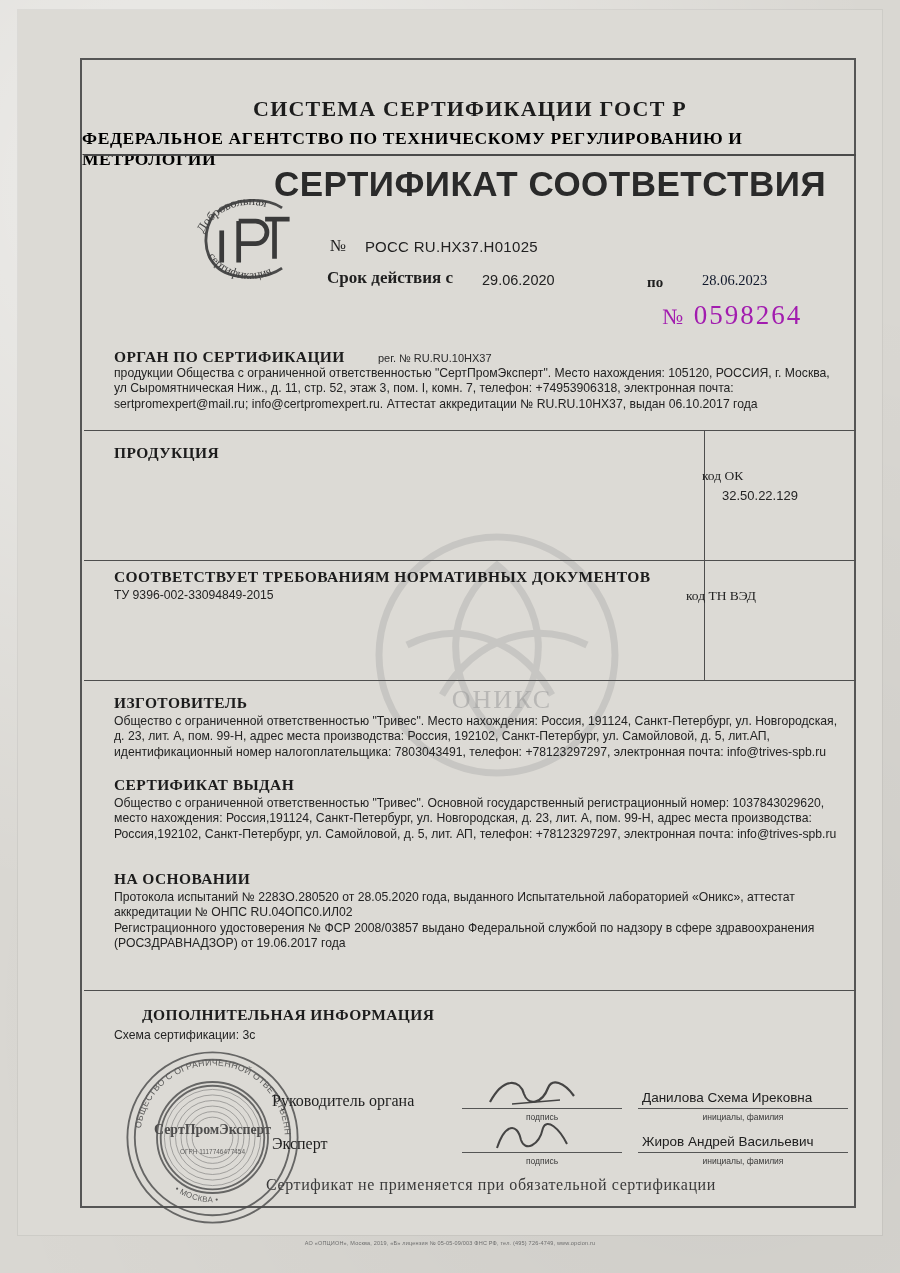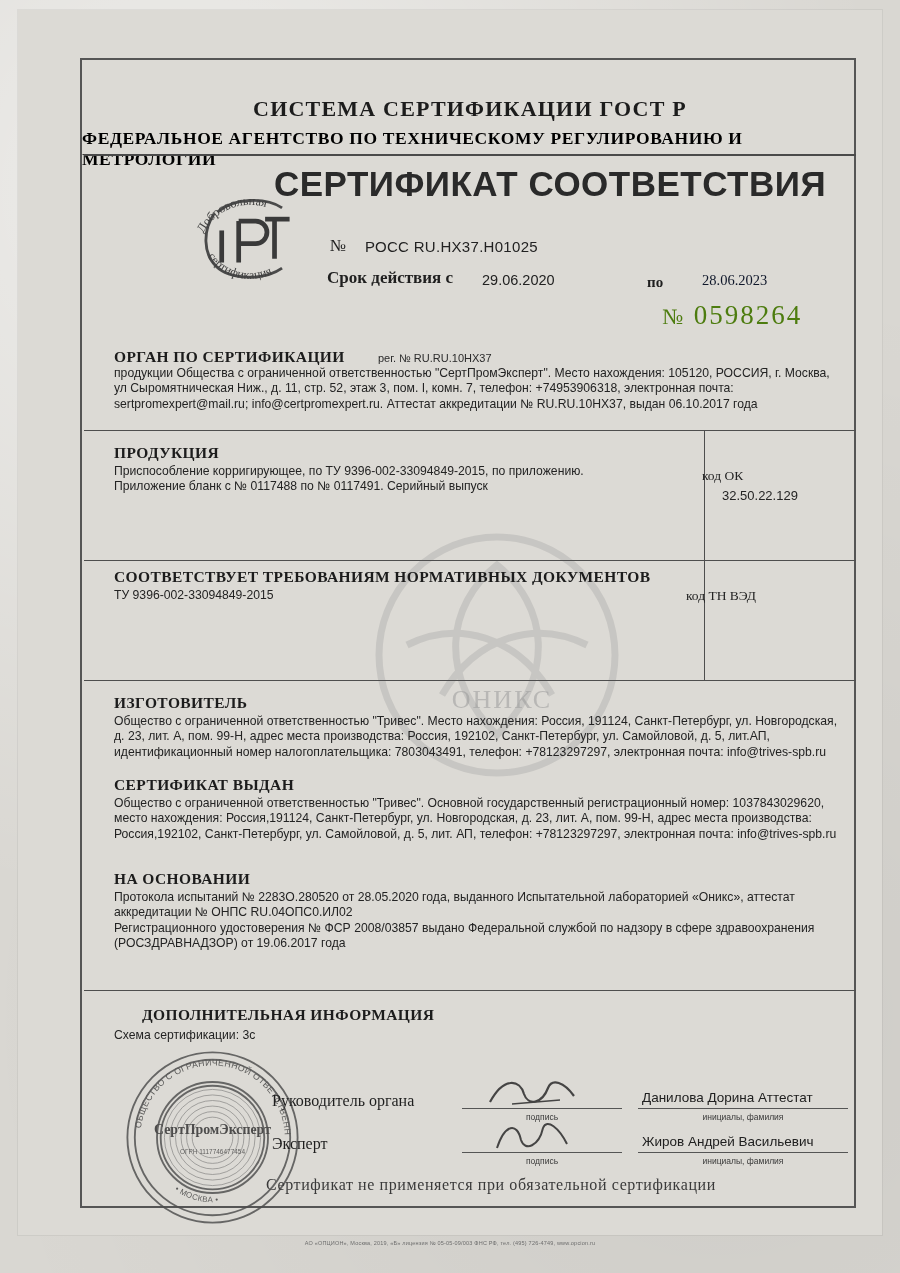--- a/index.html
+++ b/index.html
@@ -157,21 +157,21 @@
     left: 620px; top: 212px;
     font-family: Liberation Serif, serif;
     font-size: 14.5px;
     color: #0f172a;
   }
   .blank-no {
     position: absolute;
     left: 580px; top: 240px;
     font-family: "Liberation Serif", serif;
     font-size: 27px;
-    color: #4d7c0f;
+    color: #a21caf;
     letter-spacing: 2px;
   }
   .blank-no .nsym { font-size: 22px; }
 
   
   .sec-h {
     position: absolute;
     font-family: "Liberation Serif", serif;
     font-weight: bold;
     font-size: 15.5px;
@@ -328,22 +328,20 @@
           <span>0598264</span>
         </div>
 
         <div class="sec-h" style="left:32px; top:288px;">ОРГАН ПО СЕРТИФИКАЦИИ</div>
         <div class="small-t" style="left:296px; top:292px; font-size:11px;">рег. № RU.RU.10НХ37</div>
         <div class="body-t" style="left:32px; top:306px; width:716px;">продукции Общества с ограниченной ответственностью "СертПромЭксперт". Место нахождения: 105120, РОССИЯ, г. Москва, ул Сыромятническая Ниж., д. 11, стр. 52, этаж 3, пом. I, комн. 7, телефон: +74953906318, электронная почта: sertpromexpert@mail.ru; info@certpromexpert.ru. Аттестат аккредитации № RU.RU.10НХ37, выдан 06.10.2017 года</div>
 
         <div class="hline" style="left:2px; top:370px; width:772px;"></div>
 
         <div class="sec-h" style="left:32px; top:384px;">ПРОДУКЦИЯ</div>
-        <div class="body-t" style="left:32px; top:404px; width:590px; white-space:pre-line;">Приспособление корригирующее, по ТУ 9396-002-33094849-2015, по приложению.
-Приложение бланк с № 0117488 по № 0117491. Серийный выпуск</div>
 
         <div class="hline" style="left:2px; top:500px; width:772px;"></div>
 
         <div class="sec-h" style="left:32px; top:508px;">СООТВЕТСТВУЕТ ТРЕБОВАНИЯМ НОРМАТИВНЫХ ДОКУМЕНТОВ</div>
         <div class="body-t" style="left:32px; top:528px; width:590px;">ТУ 9396-002-33094849-2015</div>
 
         <div class="hline" style="left:2px; top:620px; width:772px;"></div>
 
         <div class="vline" style="left:622px; top:370px; height:250px;"></div>
         <div class="hline" style="left:622px; top:500px; width:152px;"></div>
@@ -396,21 +394,21 @@
           <text x="100" y="118" text-anchor="middle" font-family="Liberation Sans, sans-serif" font-size="7" fill="#444">ОГРН 1117746477454</text>
         </svg>
 
         <div class="sig-role" style="left:190px; top:1032px;">Руководитель органа</div>
         <div class="sig-line" style="left:380px; top:1048px; width:160px;"></div>
         <svg class="handsig" style="left:400px; top:1014px; width:100px; height:36px;" viewBox="0 0 100 36">
           <path d="M8 28 C 22 2, 38 6, 42 20 C 46 32, 60 30, 66 14 C 70 4, 82 8, 92 22" fill="none" stroke="#2b2b2b" stroke-width="2.2"></path>
           <path d="M30 30 L 78 26" fill="none" stroke="#2b2b2b" stroke-width="1.6"></path>
         </svg>
         <div class="sig-cap" style="left:420px; top:1052px; width:80px;">подпись</div>
-        <div class="sig-name" style="left:560px; top:1030px;">Данилова Дорина Аттестат</div>
+        <div class="sig-name" style="left:560px; top:1030px;">Данилова Схема Ирековна</div>
         <div class="sig-line" style="left:556px; top:1048px; width:210px;"></div>
         <div class="sig-cap" style="left:596px; top:1052px; width:130px;">инициалы, фамилия</div>
 
         <div class="sig-role" style="left:190px; top:1075px;">Эксперт</div>
         <div class="sig-line" style="left:380px; top:1092px; width:160px;"></div>
         <svg class="handsig" style="left:405px; top:1058px; width:90px; height:34px;" viewBox="0 0 90 34">
           <path d="M10 30 C 18 6, 30 4, 34 22 C 38 34, 52 28, 56 10 C 60 0, 72 10, 80 26" fill="none" stroke="#2b2b2b" stroke-width="2"></path>
         </svg>
         <div class="sig-cap" style="left:420px; top:1096px; width:80px;">подпись</div>
         <div class="sig-name" style="left:560px; top:1074px;">Жиров Андрей Васильевич</div>

